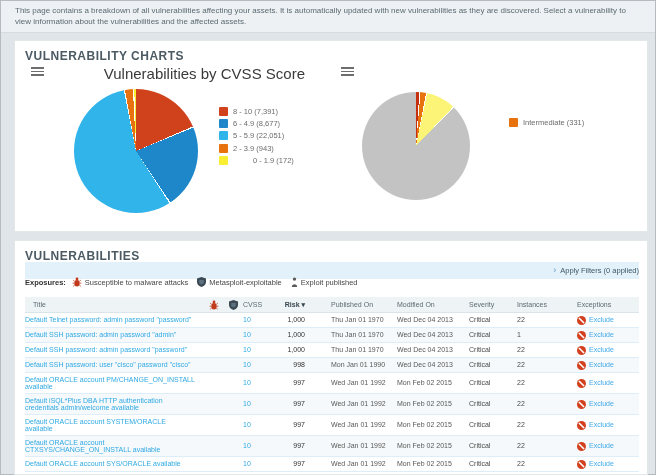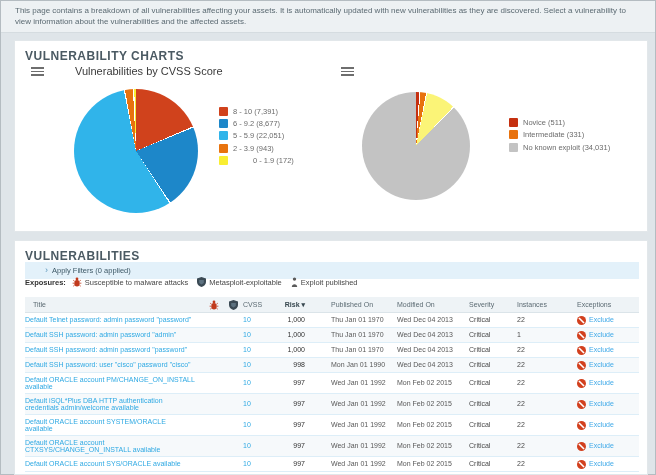--- a/index.html
+++ b/index.html
@@ -22,32 +22,32 @@
   .charts-panel{left:14px;top:40px;width:634px;height:192px;}
   .vulns-panel{left:14px;top:240px;width:634px;height:235px;overflow:hidden;}
   .panel-title{
     position:absolute;left:10px;top:8px;
     font-size:12px;font-weight:bold;letter-spacing:.5px;color:#4b5a63;
   }
   
   .hamburger{position:absolute;width:13px;height:9px;cursor:pointer;}
   .hamburger span{display:block;height:1.5px;background:#6e6e6e;margin-bottom:2px;}
   .chart-title{
-    position:absolute;font-size:11px;color:#3a3a3a;text-align:left;white-space:nowrap;
+    position:absolute;font-size:15px;color:#3a3a3a;text-align:right;white-space:nowrap;
   }
   .pie{position:absolute;border-radius:50%;}
   .legend{position:absolute;}
   .legend-item{display:flex;align-items:center;height:12.4px;}
   .legend-swatch{width:9px;height:9px;border-radius:1px;margin-right:5px;flex:none;}
   .legend-label{font-size:7.5px;color:#6b6b6b;white-space:nowrap;}
   
   .filter-bar{
     position:absolute;left:10px;top:21px;width:614px;height:17px;box-sizing:border-box;
     background:#e3f1fa;font-size:7.5px;color:#3d5866;line-height:17px;
-    padding-left:20px;cursor:pointer;
+    padding-left:20px;cursor:pointer;text-align:right;
   }
   .filter-chevron{color:#5d96ba;margin-right:4px;font-size:9px;}
   
   .exposures{
     position:absolute;left:10px;top:34px;width:614px;height:14px;
     display:flex;align-items:center;font-size:7.5px;color:#474747;
   }
   .exposures .exp-label{font-weight:bold;color:#333;margin-right:6px;}
   .exposure-item{display:flex;align-items:flex-end;margin-right:9px;}
   .exposure-item .ico{margin-right:3px;display:inline-flex;}
@@ -102,21 +102,21 @@
     </div>
   <div class="chart-title" style="left:60px;top:24px;width:230px;">Vulnerabilities by CVSS Score</div>
   <div class="pie" id="pie-0" style="left: 59px; top: 48px; width: 124px; height: 124px; background: conic-gradient(rgb(208, 66, 28) 0%, rgb(208, 66, 28) 18.4883%, rgb(255, 255, 255) 18.4883%, rgb(255, 255, 255) 18.8383%, rgb(29, 135, 201) 18.8383%, rgb(29, 135, 201) 40.6043%, rgb(255, 255, 255) 40.6043%, rgb(255, 255, 255) 40.9543%, rgb(48, 180, 234) 40.9543%, rgb(48, 180, 234) 96.8081%, rgb(255, 255, 255) 96.8081%, rgb(255, 255, 255) 97.1581%, rgb(232, 115, 14) 97.1581%, rgb(232, 115, 14) 99.2116%, rgb(255, 255, 255) 99.2116%, rgb(255, 255, 255) 99.5616%, rgb(249, 238, 50) 99.5616%, rgb(249, 238, 50) 99.65%);"></div>
   <div class="legend" id="legend-0" style="left:204px;top:64px;">
       <div class="legend-item" style="height: 12.4px;">
         <span class="legend-swatch" style="background: rgb(208, 66, 28);"></span>
         <span class="legend-label">8 - 10 (7,391)</span>
       </div>
       <div class="legend-item" style="height: 12.4px;">
         <span class="legend-swatch" style="background: rgb(29, 135, 201);"></span>
-        <span class="legend-label">6 - 9.2 (8,677)</span>
+        <span class="legend-label">6 - 4.9 (8,677)</span>
       </div>
       <div class="legend-item" style="height: 12.4px;">
         <span class="legend-swatch" style="background: rgb(48, 180, 234);"></span>
         <span class="legend-label">5 - 5.9 (22,051)</span>
       </div>
       <div class="legend-item" style="height: 12.4px;">
         <span class="legend-swatch" style="background: rgb(232, 115, 14);"></span>
         <span class="legend-label">2 - 3.9 (943)</span>
       </div>
       <div class="legend-item" style="height: 12.4px; gap: 20px;">
@@ -126,30 +126,22 @@
     </div>
 
   <div class="hamburger" style="left:326px;top:26px;">
       <span></span>
       <span></span>
       <span></span>
     </div>
   <div class="pie" id="pie-1" style="left: 347px; top: 51px; width: 108px; height: 108px; background: conic-gradient(rgb(197, 48, 16) 0%, rgb(197, 48, 16) 0.96518%, rgb(255, 255, 255) 0.96518%, rgb(255, 255, 255) 1.31518%, rgb(232, 114, 14) 1.31518%, rgb(232, 114, 14) 2.97527%, rgb(255, 255, 255) 2.97527%, rgb(255, 255, 255) 3.32527%, rgb(251, 244, 119) 3.32527%, rgb(251, 244, 119) 12.0631%, rgb(255, 255, 255) 12.0631%, rgb(255, 255, 255) 12.4131%, rgb(195, 195, 195) 12.4131%, rgb(195, 195, 195) 99.65%);"></div>
   <div class="legend" id="legend-1" style="left:494px;top:75px;">
       <div class="legend-item" style="height: 12.6px;">
-        <span class="legend-swatch" style="background: rgb(197, 48, 16);"></span>
-        <span class="legend-label">Novice (511)</span>
-      </div>
-      <div class="legend-item" style="height: 12.6px;">
         <span class="legend-swatch" style="background: rgb(232, 114, 14);"></span>
         <span class="legend-label">Intermediate (331)</span>
-      </div>
-      <div class="legend-item" style="height: 12.6px;">
-        <span class="legend-swatch" style="background: rgb(195, 195, 195);"></span>
-        <span class="legend-label">No known exploit (34,031)</span>
       </div>
     </div>
 </div>
 
 <div class="panel vulns-panel">
   <div class="panel-title">VULNERABILITIES</div>
 
   <div class="filter-bar">
     <span class="filter-chevron">›</span><span>Apply Filters (0 applied)</span>
   </div>

